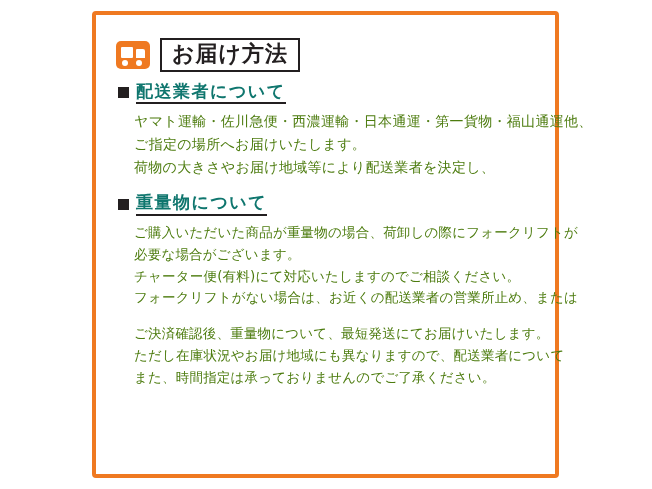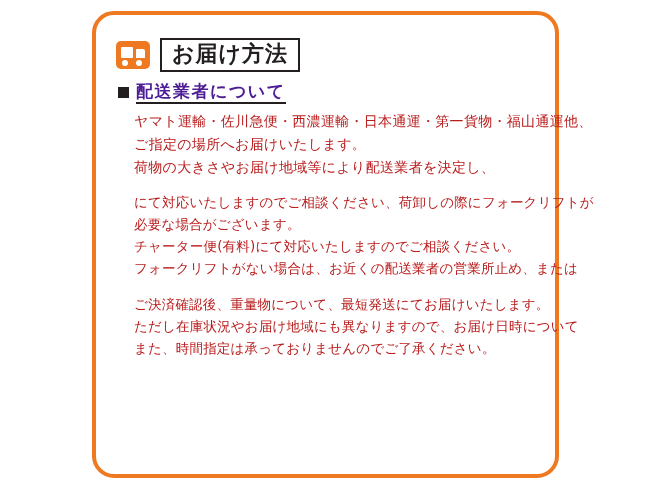--- a/index.html
+++ b/index.html
@@ -20,21 +20,21 @@
     background: #ffffff;
     box-sizing: border-box;
   }
   .panel {
     position: absolute;
     left: 92px;
     top: 11px;
     width: 467px;
     height: 467px;
     border: 4px solid #ef7921;
-    border-radius: 22px;
+    border-radius: 4px;
     background: #ffffff;
     box-sizing: border-box;
   }
   .panel-inner {
     position: absolute;
     left: 0;
     top: 0;
     right: 0;
     bottom: 0;
     padding: 16px 20px 10px 20px;
@@ -115,33 +115,33 @@
   }
   .bullet-sq {
     width: 11px;
     height: 11px;
     background: #231f20;
     flex: 0 0 auto;
   }
   .section-title {
     font-size: 17px;
     font-weight: bold;
-    color: #4c1d95;
+    color: #0f766e;
     letter-spacing: 1.5px;
     line-height: 1.2;
     border-bottom: 2px solid #231f20;
     padding-bottom: 1px;
     white-space: nowrap;
   }
   .lines {
     margin-left: 18px;
   }
   .line {
     font-size: 14px;
-    color: #b91c1c;
+    color: #4d7c0f;
     line-height: 1.62;
     letter-spacing: 0.3px;
     white-space: nowrap;
   }
   .line.sm {
     font-size: 13.5px;
     letter-spacing: 0.2px;
   }
 </style>
 </head>
@@ -169,31 +169,35 @@
           <span class="section-title">配送業者について</span>
         </div>
         <div class="lines">
           <div class="line">ヤマト運輸・佐川急便・西濃運輸・日本通運・第一貨物・福山通運他、</div>
           <div class="line">ご指定の場所へお届けいたします。</div>
           <div class="line">荷物の大きさやお届け地域等により配送業者を決定し、</div>
         </div>
       </div>
 
       <div class="section gap-top">
+        <div class="section-head">
+          <span class="bullet-sq"></span>
+          <span class="section-title">重量物について</span>
+        </div>
         <div class="lines">
-          <div class="line sm">にて対応いたしますのでご相談ください、荷卸しの際にフォークリフトが</div>
+          <div class="line sm">ご購入いただいた商品が重量物の場合、荷卸しの際にフォークリフトが</div>
           <div class="line sm">必要な場合がございます。</div>
           <div class="line sm">チャーター便(有料)にて対応いたしますのでご相談ください。</div>
           <div class="line sm">フォークリフトがない場合は、お近くの配送業者の営業所止め、または</div>
         </div>
       </div>
 
       <div class="section gap-top">
         <div class="lines">
           <div class="line sm">ご決済確認後、重量物について、最短発送にてお届けいたします。</div>
-          <div class="line sm">ただし在庫状況やお届け地域にも異なりますので、お届け日時について</div>
+          <div class="line sm">ただし在庫状況やお届け地域にも異なりますので、配送業者について</div>
           <div class="line sm">また、時間指定は承っておりませんのでご了承ください。</div>
         </div>
       </div>
 
     </div>
   </div>
 </div>
 
 </body></html>

